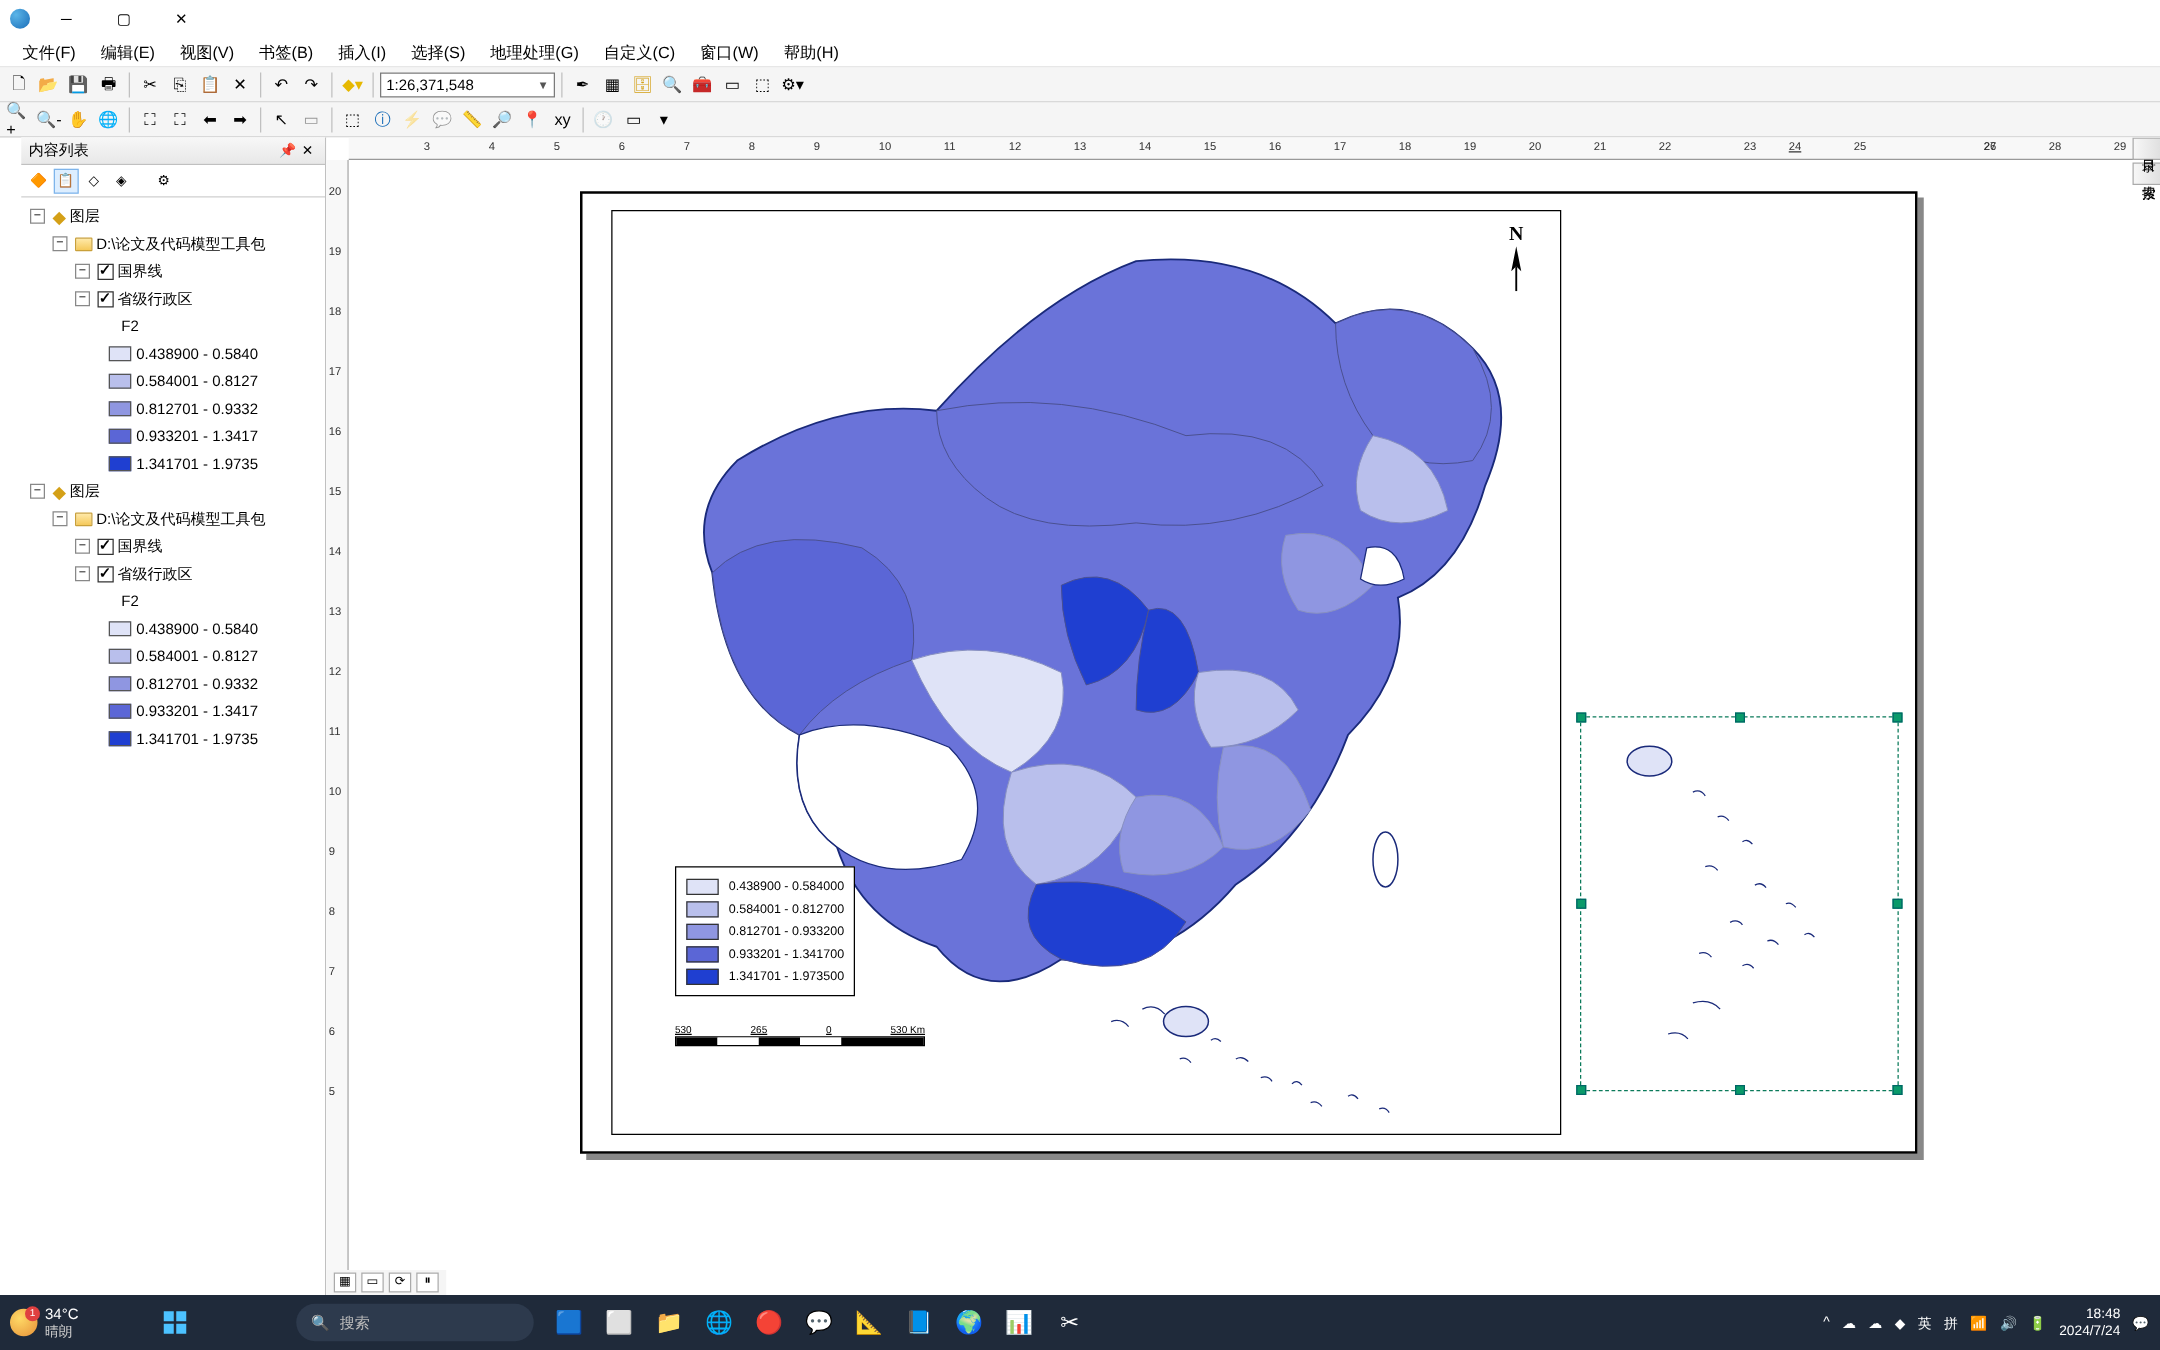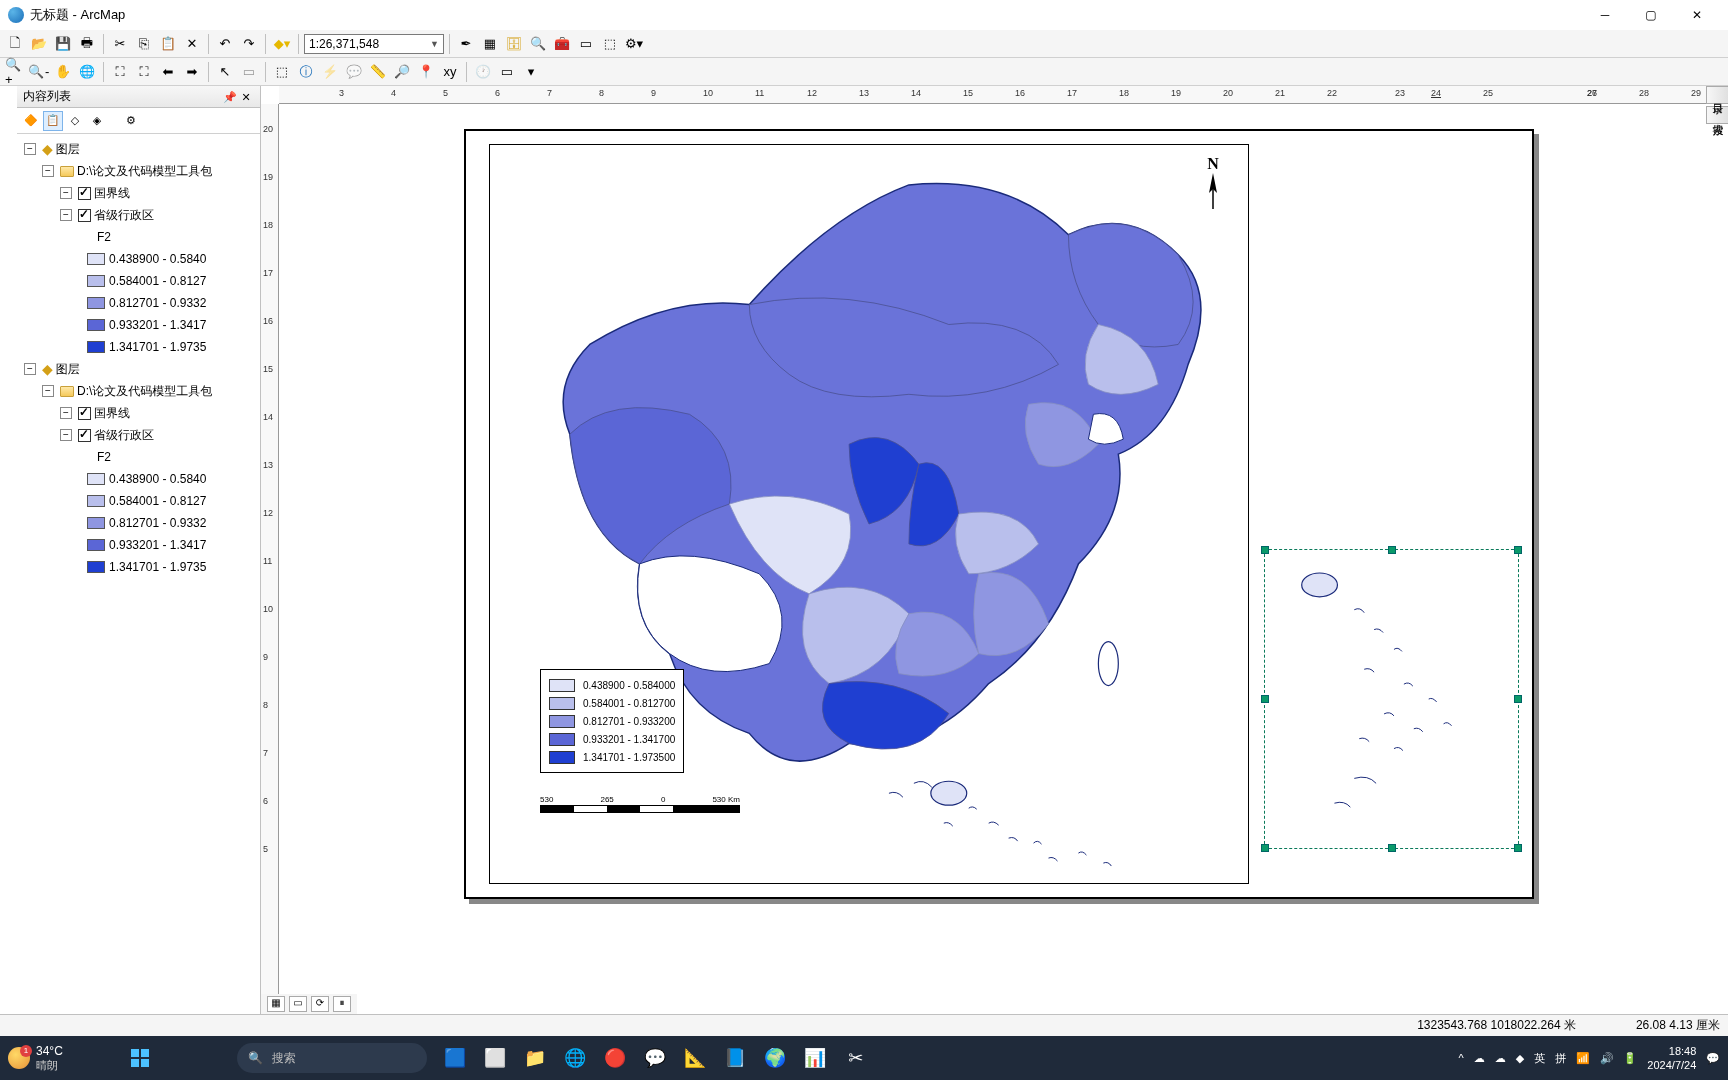--- a/index.html
+++ b/index.html
@@ -56,21 +56,21 @@
 .page-outline { position: absolute; border: 2px solid #000; background: #fff; }
 .page-shadow { position: absolute; background: #888; }
 .data-frame { position: absolute; border: 1.5px solid #000; }
 .inset-frame { position: absolute; border: 1.5px dashed #0a7a5a; }
 .inset-handle { position: absolute; width: 8px; height: 8px; background: #0a9a6a; border: 1px solid #066; }
 .north-arrow { position: absolute; font-size: 16px; text-align: center; }
 .north-arrow .N { font-weight: bold; font-family: serif; }
 .map-legend { position: absolute; border: 1px solid #000; background: #fff; padding: 6px 8px; font-size: 10px; font-family: "Courier New", monospace; }
 .legend-row { display: flex; align-items: center; height: 18px; gap: 8px; }
 .legend-swatch { width: 26px; height: 13px; border: 1px solid #333; }
-.scale-bar { position: absolute; }
+.scale-bar { position: absolute; text-decoration: underline; }
 .scale-bar .bar { height: 8px; display: flex; border: 1px solid #000; }
 .scale-bar .seg { flex: 1; }
 .scale-bar .labels { display: flex; justify-content: space-between; font-size: 8px; margin-bottom: 1px; }
 
 .view-tabs { position: absolute; bottom: 0; left: 0; height: 20px; display: flex; align-items: center; gap: 4px; padding: 0 6px; background: #f5f5f5; }
 .view-tab { width: 18px; height: 16px; border: 1px solid #aaa; background: #fff; cursor: pointer; font-size: 10px; text-align: center; }
 
 
 .side-tabs { position: absolute; right: 0; top: 0; width: 22px; }
 .side-tab { writing-mode: vertical-rl; background: linear-gradient(90deg,#f7f7f7,#e0e0e0); border: 1px solid #aaa; padding: 8px 3px; font-size: 11px; cursor: pointer; margin-bottom: 2px; }
@@ -91,28 +91,39 @@
 .taskbar .tray { margin-left: auto; display: flex; align-items: center; gap: 10px; font-size: 11px; }
 .taskbar .clock { text-align: right; line-height: 1.3; }
 </style>
 </head>
 <body>
 
 <div class="app">
 
   <div class="titlebar">
     <div class="app-icon"></div>
-    <div class="title">无标题 - ArcMap</div>
     <div class="win-controls">
       <div class="win-btn">─</div>
       <div class="win-btn">▢</div>
       <div class="win-btn close">✕</div>
     </div>
   </div>
 
+  <div class="menubar">
+    <div class="menu-item">文件(F)</div>
+    <div class="menu-item">编辑(E)</div>
+    <div class="menu-item">视图(V)</div>
+    <div class="menu-item">书签(B)</div>
+    <div class="menu-item">插入(I)</div>
+    <div class="menu-item">选择(S)</div>
+    <div class="menu-item">地理处理(G)</div>
+    <div class="menu-item">自定义(C)</div>
+    <div class="menu-item">窗口(W)</div>
+    <div class="menu-item">帮助(H)</div>
+  </div>
 
   <div class="toolbar-row">
     <div class="tb-btn">🗋</div>
     <div class="tb-btn">📂</div>
     <div class="tb-btn">💾</div>
     <div class="tb-btn">🖶</div>
     <div class="tb-sep"></div>
     <div class="tb-btn">✂</div>
     <div class="tb-btn">⎘</div>
     <div class="tb-btn">📋</div>
@@ -469,25 +480,20 @@
         <div class="view-tab">⏸</div>
       </div>
 
       <div class="side-tabs">
         <div class="side-tab">目录</div>
         <div class="side-tab">搜索</div>
       </div>
     </div>
   </div>
 
-  <div class="statusbar">
-    <div class="spacer"></div>
-    <div class="coord">1323543.768  1018022.264 米</div>
-    <div>26.08  4.13 厘米</div>
-  </div>
 </div>
 
 <div class="taskbar">
   <div class="weather">
     <div class="icon"></div>
     <div>
       <div style="font-size:12px">34°C</div>
       <div style="font-size:11px;color:#ccc">晴朗</div>
     </div>
   </div>

